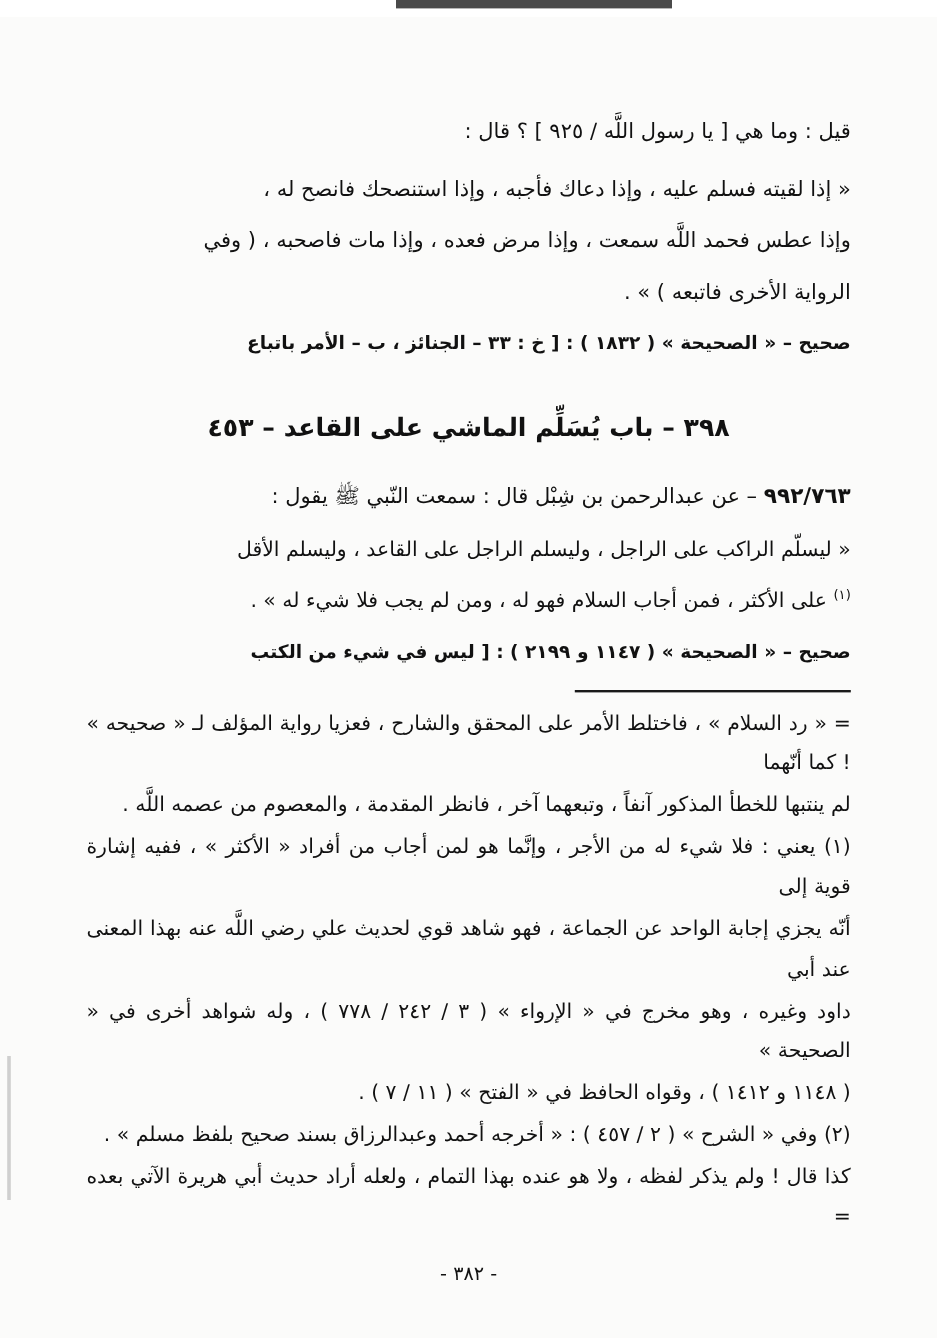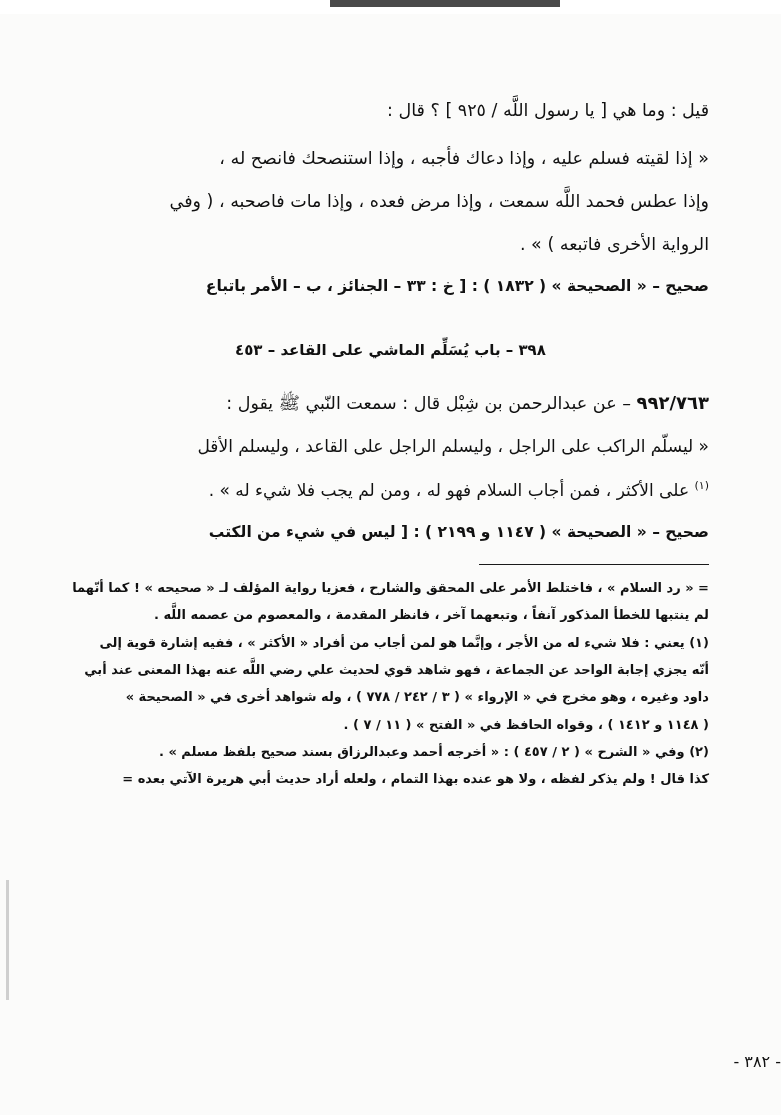--- a/index.html
+++ b/index.html
@@ -72,21 +72,21 @@
   .takhrij {
     font-size: 15.5px;
     font-weight: bold;
     line-height: 2.0;
     margin-top: 6px;
   }
   .takhrij .light {
     font-weight: normal;
   }
   .chapter-heading {
-    font-size: 15px;
+    font-size: 21px;
     font-weight: bold;
     text-align: center;
     text-align-last: center;
     margin: 34px 0 20px 0;
     letter-spacing: 0.5px;
   }
   .hadith-num {
     font-weight: bold;
     font-size: 18px;
   }
@@ -96,33 +96,32 @@
   }
   .rule {
     width: 230px;
     height: 1.5px;
     background: #1a1a1a;
     margin: 16px 0 10px 0;
     margin-right: 0;
     margin-left: auto;
   }
   .footnotes {
-    font-size: 13px;
+    font-size: 17px;
     line-height: 1.95;
-    font-weight: bold;
   }
   .footnotes p {
     margin: 0 0 2px 0;
   }
   .page-number {
     position: absolute;
     bottom: 44px;
     left: 0;
     right: 0;
-    text-align: right;
+    text-align: center;
     font-size: 16px;
     letter-spacing: 1px;
   }
 </style>
 </head>
 <body>
 
 <div class="page">
 
   <div class="scan-top"></div>

